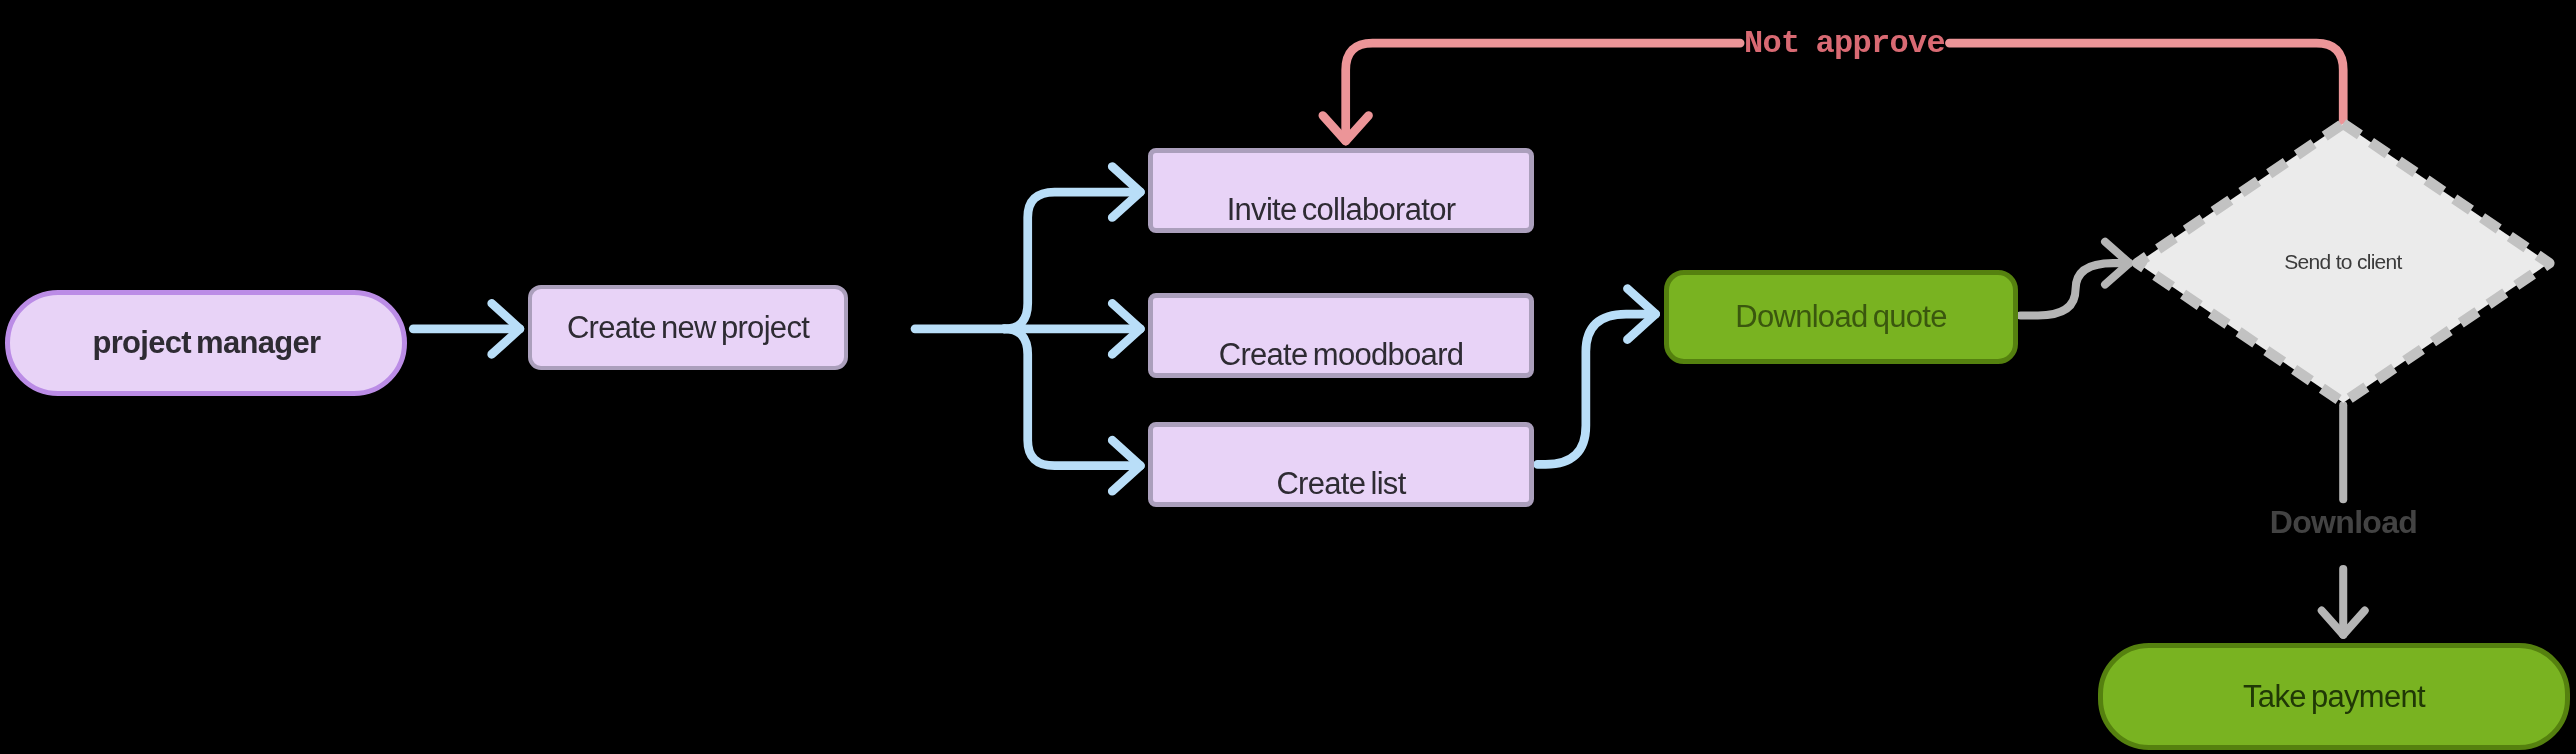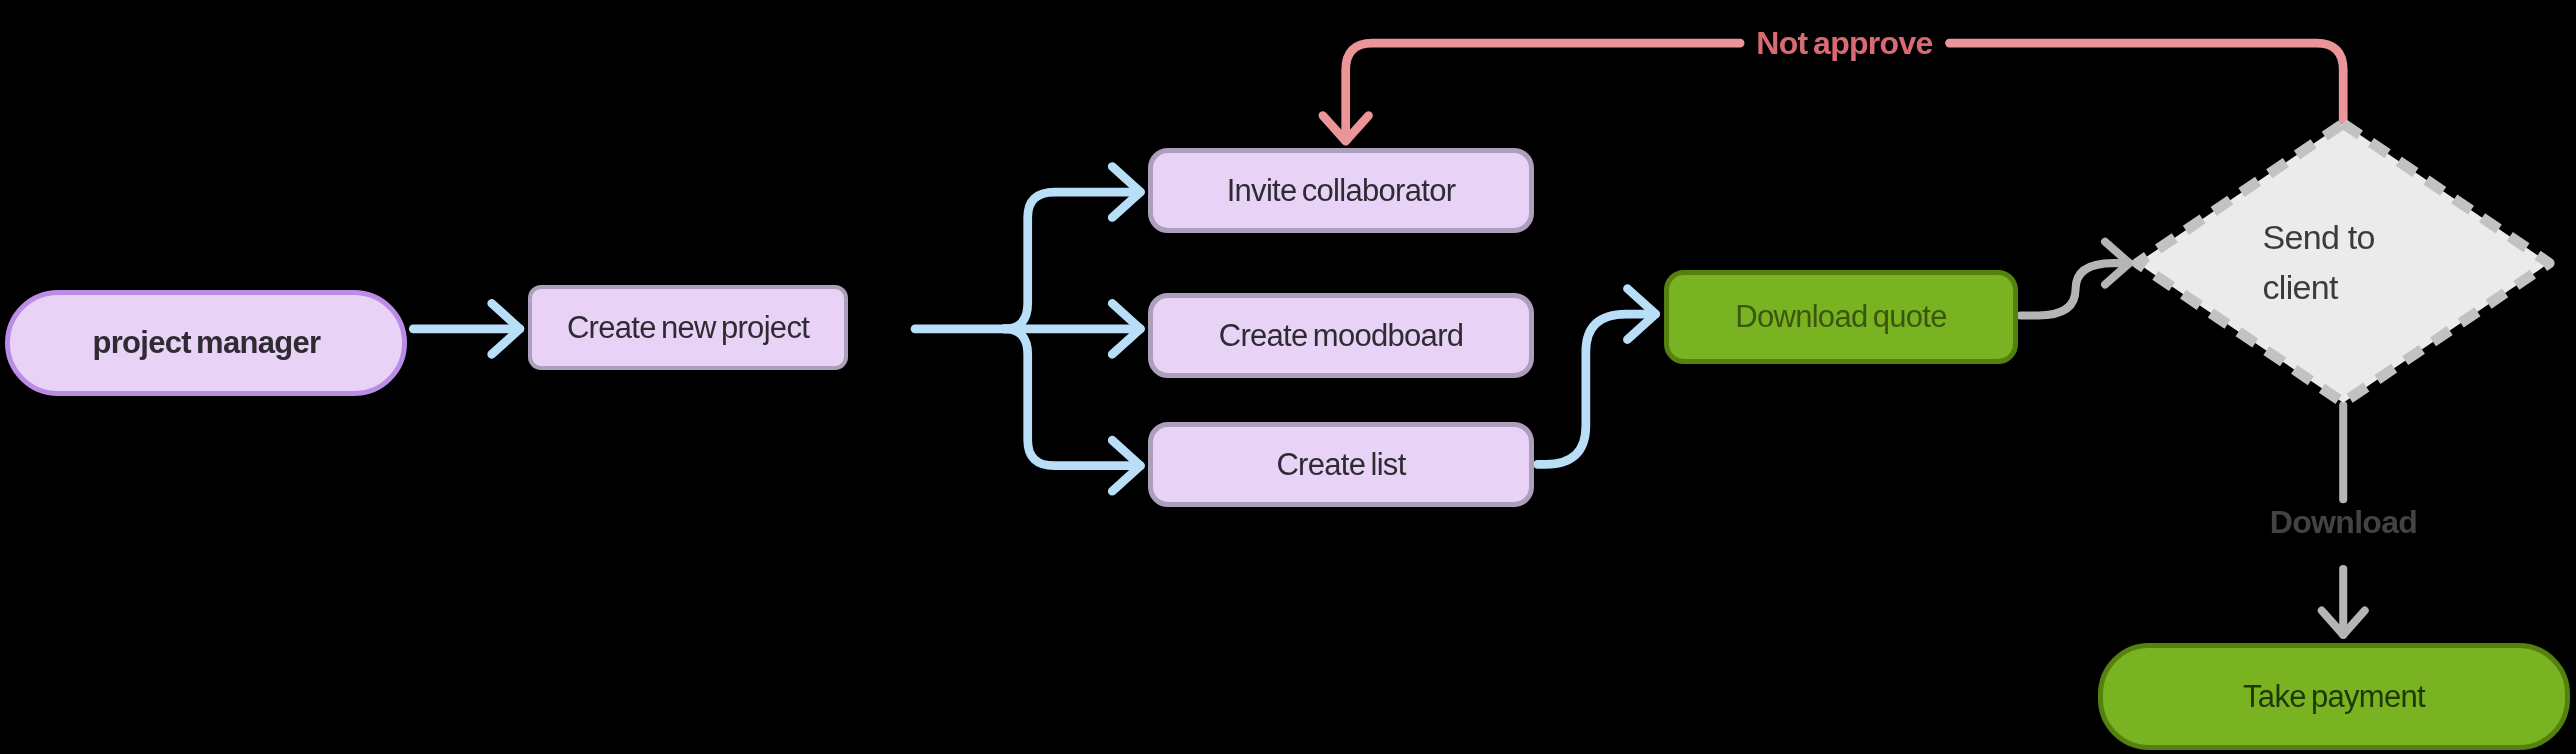--- a/index.html
+++ b/index.html
@@ -48,21 +48,22 @@
   #n-create-new-project{
     left:528px;top:285px;width:320px;height:85px;
     background:var(--purple-fill,#e8d3f7);
     border:4.7px solid var(--purple-box-border,#ab9fbc);
     border-radius:13px;
   }
   #n-invite-collaborator,#n-create-moodboard,#n-create-list{
     left:1148px;width:386px;height:85px;
     background:var(--purple-fill,#e8d3f7);
     border:5.4px solid var(--purple-box-border,#ab9fbc);
-    border-radius:20px;
+    border-radius:8px;
+    align-items:flex-end;
   }
   #n-invite-collaborator{top:148px;}
   #n-create-moodboard{top:293px;}
   #n-create-list{top:422px;}
   #n-download-quote{
     left:1664px;top:270px;width:354px;height:94px;
     background:var(--green-fill,#79b321);
     border:5.4px solid var(--green-border,#55810f);
     border-radius:20px;
     color:var(--download-quote-text,#3a570e);
@@ -72,31 +73,31 @@
     background:var(--green-fill,#79b321);
     border:5.4px solid var(--green-border,#55810f);
     border-radius:51px;
     color:var(--take-payment-text,#203806);
   }
   #n-send-to-client-label{
     position:absolute;left:2137px;top:123px;width:412px;height:279px;
     display:flex;align-items:center;justify-content:center;
     pointer-events:none;
     color:var(--diamond-text,#3b3b3b);
-    font-size:34px;line-height:1.45;letter-spacing:-0.7px;
+    font-size:21px;line-height:1.45;letter-spacing:-0.7px;
   }
   #n-send-to-client-label span{display:inline-block;max-width:161px;}
 
   
   .edge-label{
     position:absolute;display:flex;align-items:center;justify-content:center;
     font-weight:700;font-size:32px;letter-spacing:-0.7px;word-spacing:-2.7px;
     text-align:center;
   }
-  #lbl-not-approve{left:1717px;top:23px;width:255px;height:40px;color:var(--red-text,#d96a73);}
+  #lbl-not-approve{left:1717px;top:23px;width:255px;height:40px;color:var(--red-text,#d96a73);font-family:Liberation Mono, monospace;}
   #lbl-approve{left:2243px;top:502px;width:201px;height:40px;color:var(--approve-text,#434343);}
 </style>
 </head>
 <body>
 
 <div class="canvas">
 
   <svg class="connectors" width="2576" height="755" viewBox="0 0 3840 1125">
     <defs>
       <marker id="arrow-blue" markerUnits="userSpaceOnUse" markerWidth="120" markerHeight="120" refX="52" refY="50" orient="auto">

